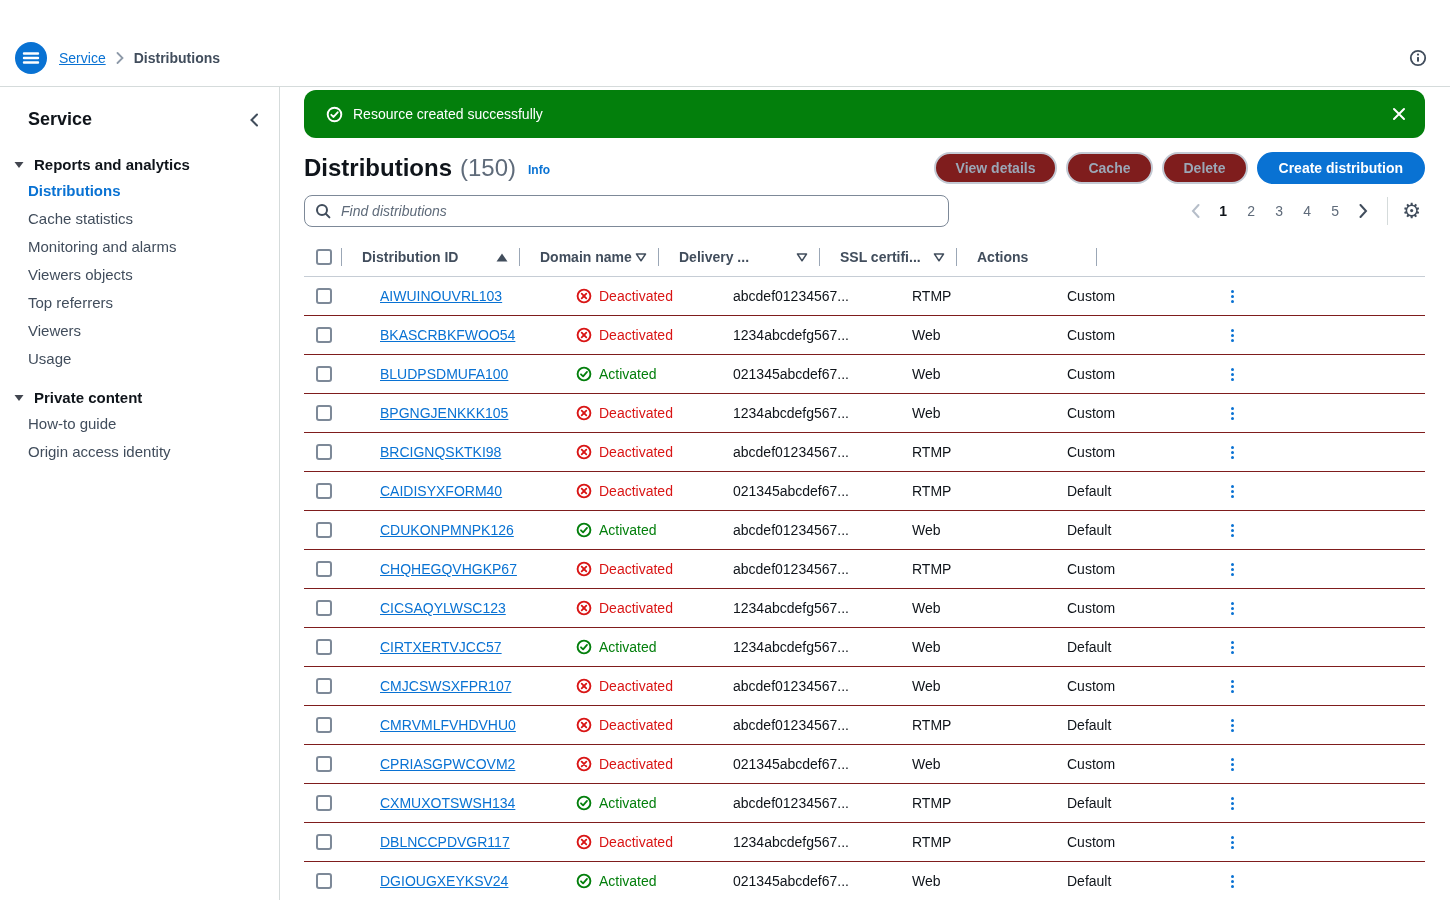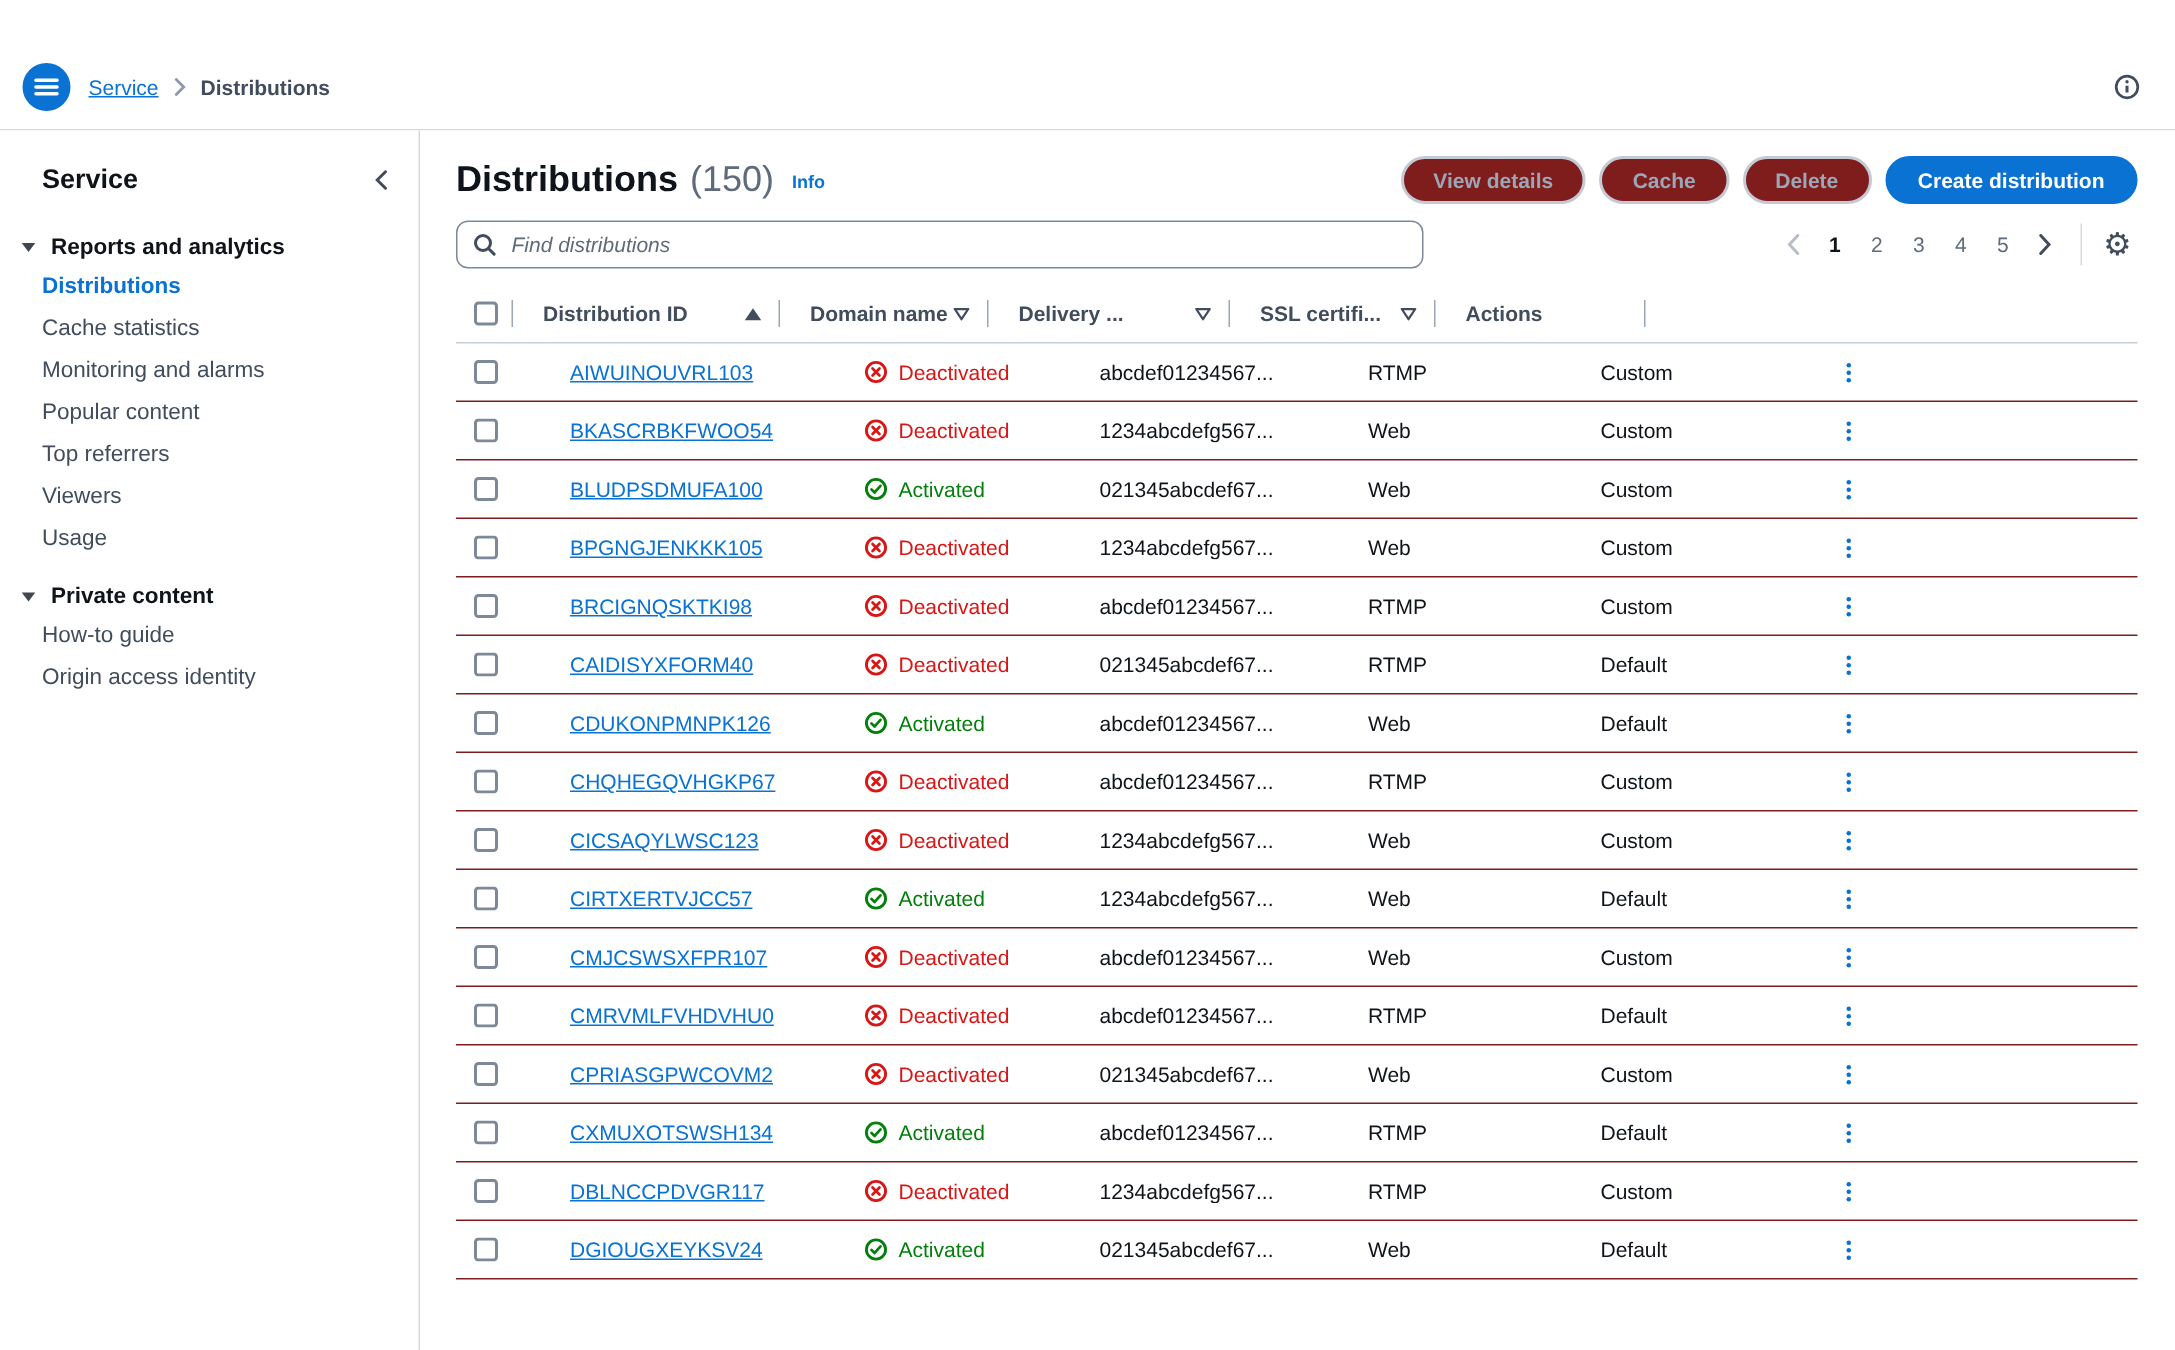--- a/index.html
+++ b/index.html
@@ -142,21 +142,21 @@
           <div class="section-head">
             <svg width="10" height="8" viewBox="0 0 10 8">
               <path d="M0.5 1 H9.5 L5 7 Z" fill="#424650"></path>
             </svg>
             <span>Reports and analytics</span>
           </div>
           <div class="side-items">
             <a class="side-link active">Distributions</a>
             <a class="side-link">Cache statistics</a>
             <a class="side-link">Monitoring and alarms</a>
-            <a class="side-link">Popular content</a>
+            <a class="side-link">Viewers objects</a>
             <a class="side-link">Top referrers</a>
             <a class="side-link">Viewers</a>
             <a class="side-link">Usage</a>
           </div>
         </div>
         <div class="side-section">
           <div class="section-head">
             <svg width="10" height="8" viewBox="0 0 10 8">
               <path d="M0.5 1 H9.5 L5 7 Z" fill="#424650"></path>
             </svg>
@@ -165,20 +165,32 @@
           <div class="side-items">
             <a class="side-link">How-to guide</a>
             <a class="side-link">Origin access identity</a>
           </div>
         </div>
       </div>
   </aside>
 
   <main class="main">
 
+    <div class="flash">
+      <svg width="17" height="17" viewBox="0 0 16 16">
+        <circle cx="8" cy="8" r="6.4" fill="none" stroke="#ffffff" stroke-width="1.8"></circle>
+        <path d="M5 8.3 L7.1 10.3 L11 5.9" fill="none" stroke="#ffffff" stroke-width="1.8" stroke-linecap="round" stroke-linejoin="round"></path>
+      </svg>
+      <span class="flash-msg">Resource created successfully</span>
+      <button class="flash-close">
+        <svg width="14" height="14" viewBox="0 0 14 14">
+          <path d="M2 2 L12 12 M12 2 L2 12" stroke="#ffffff" stroke-width="2" stroke-linecap="round"></path>
+        </svg>
+      </button>
+    </div>
 
     <div class="page-head">
       <div class="title-group">
         <h1 class="page-title">Distributions</h1>
         <span class="page-count">(150)</span>
         <a class="info-link">Info</a>
       </div>
       <div class="head-actions">
         <button class="btn">View details</button>
         <button class="btn">Cache</button>

